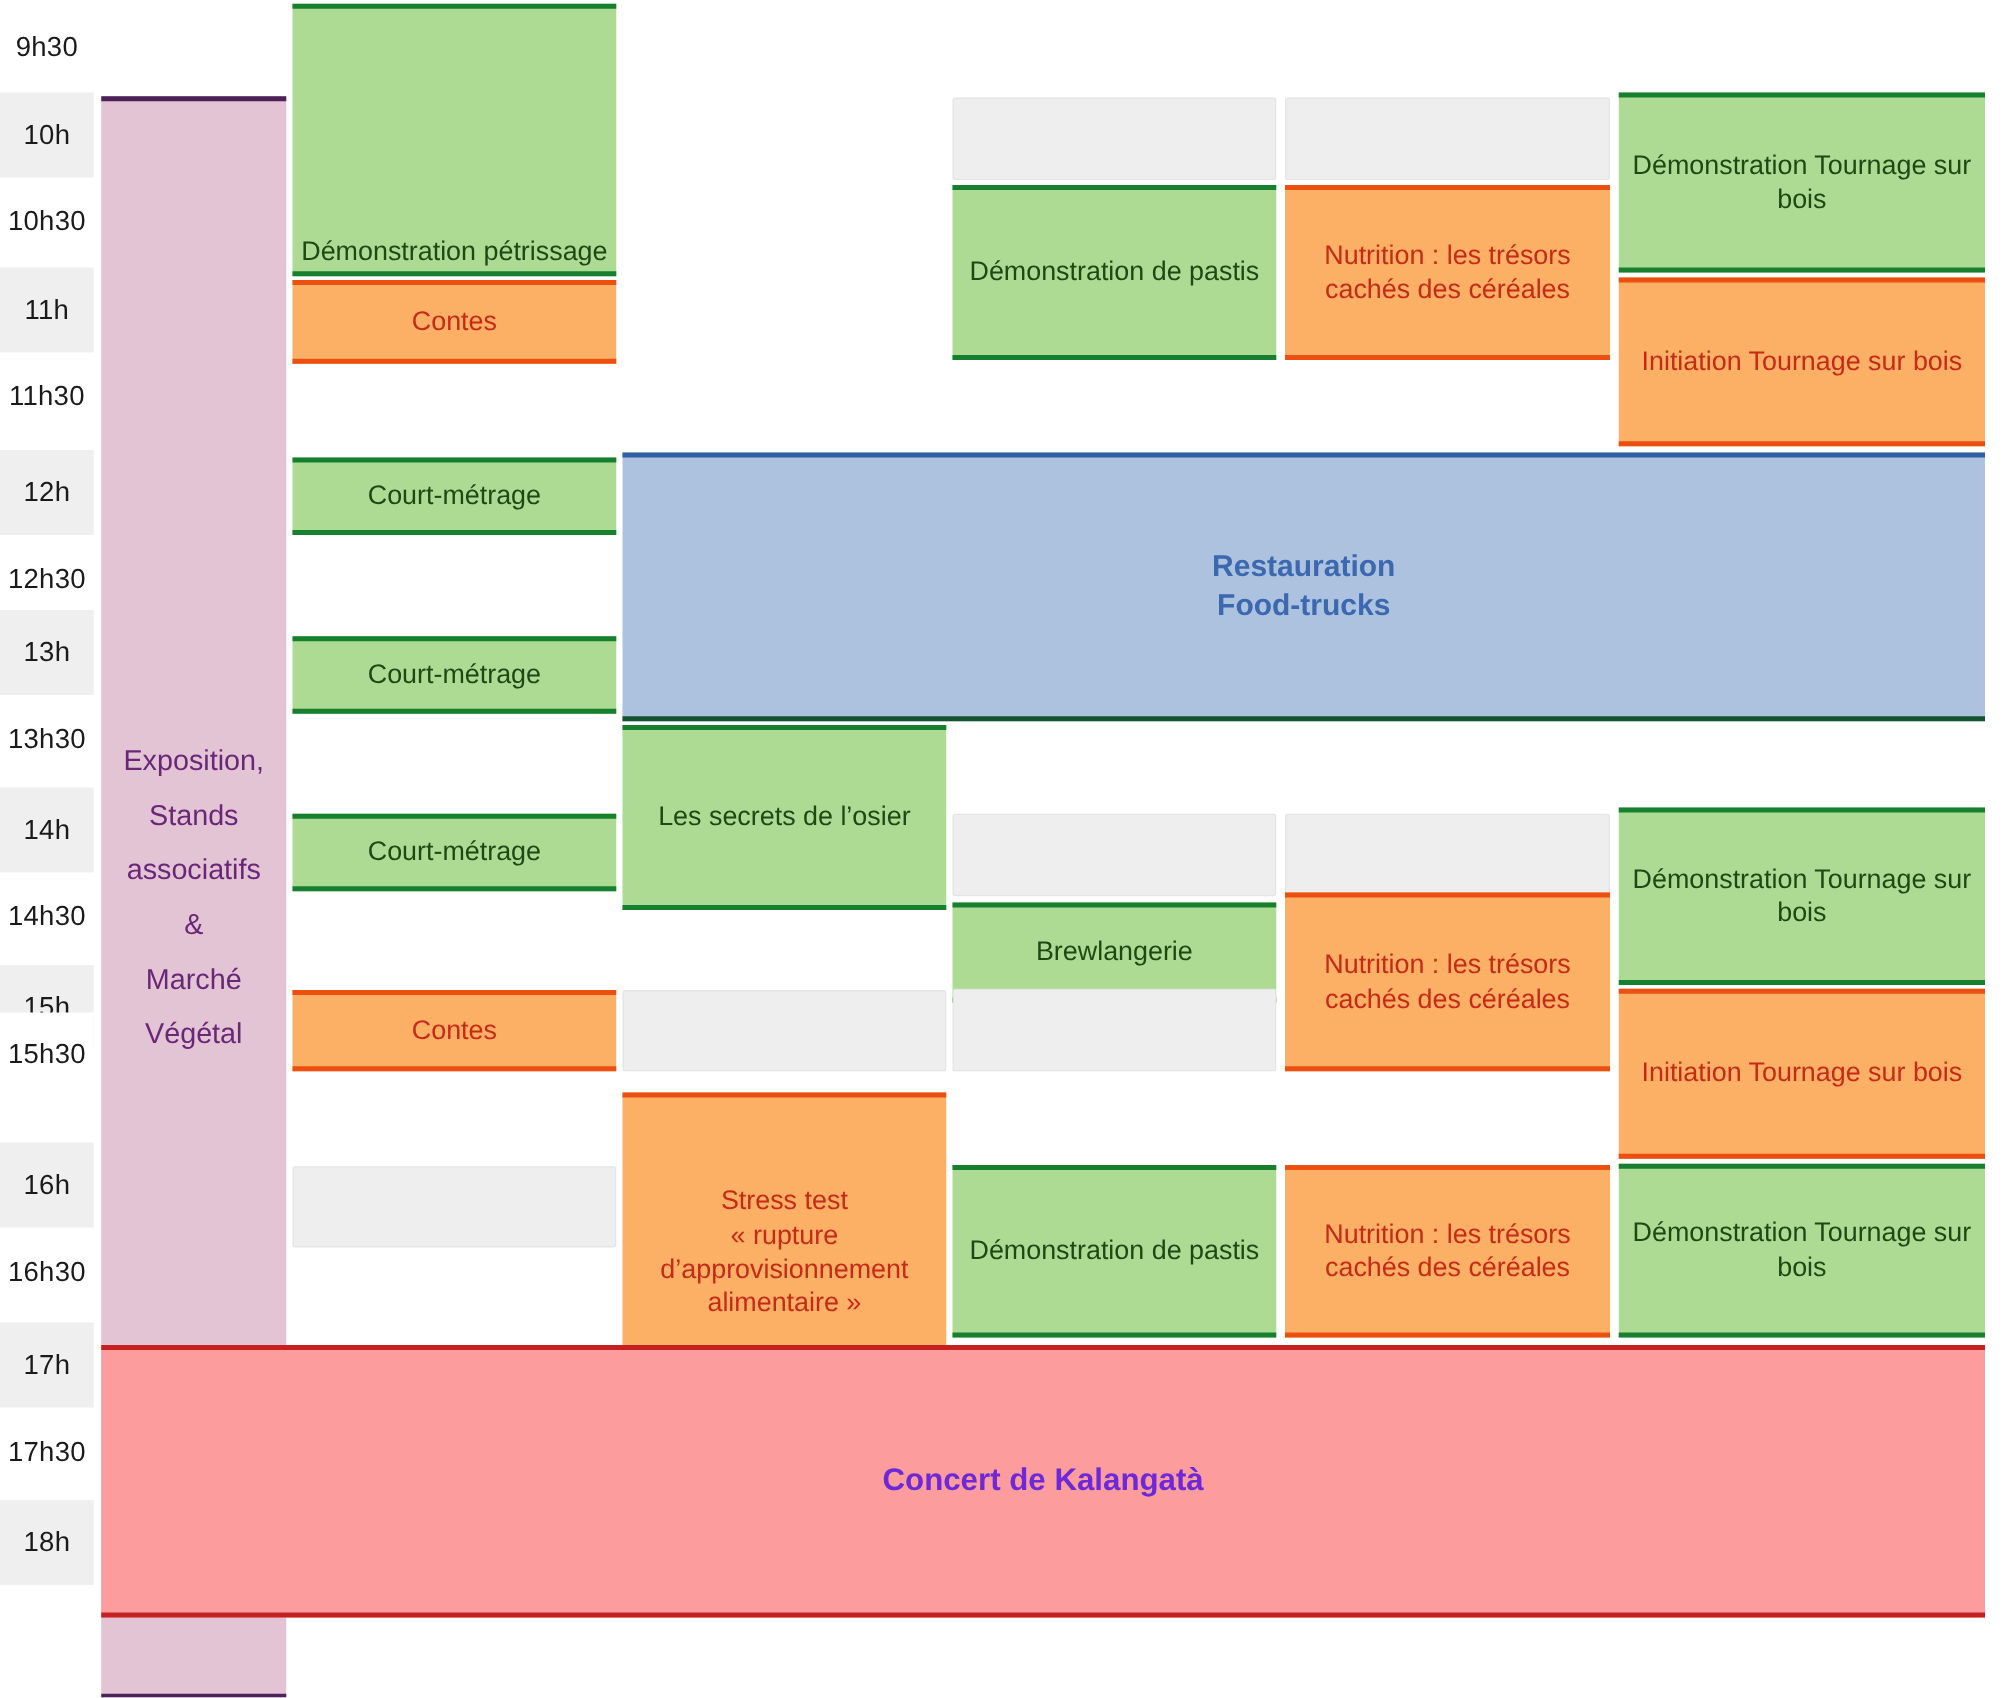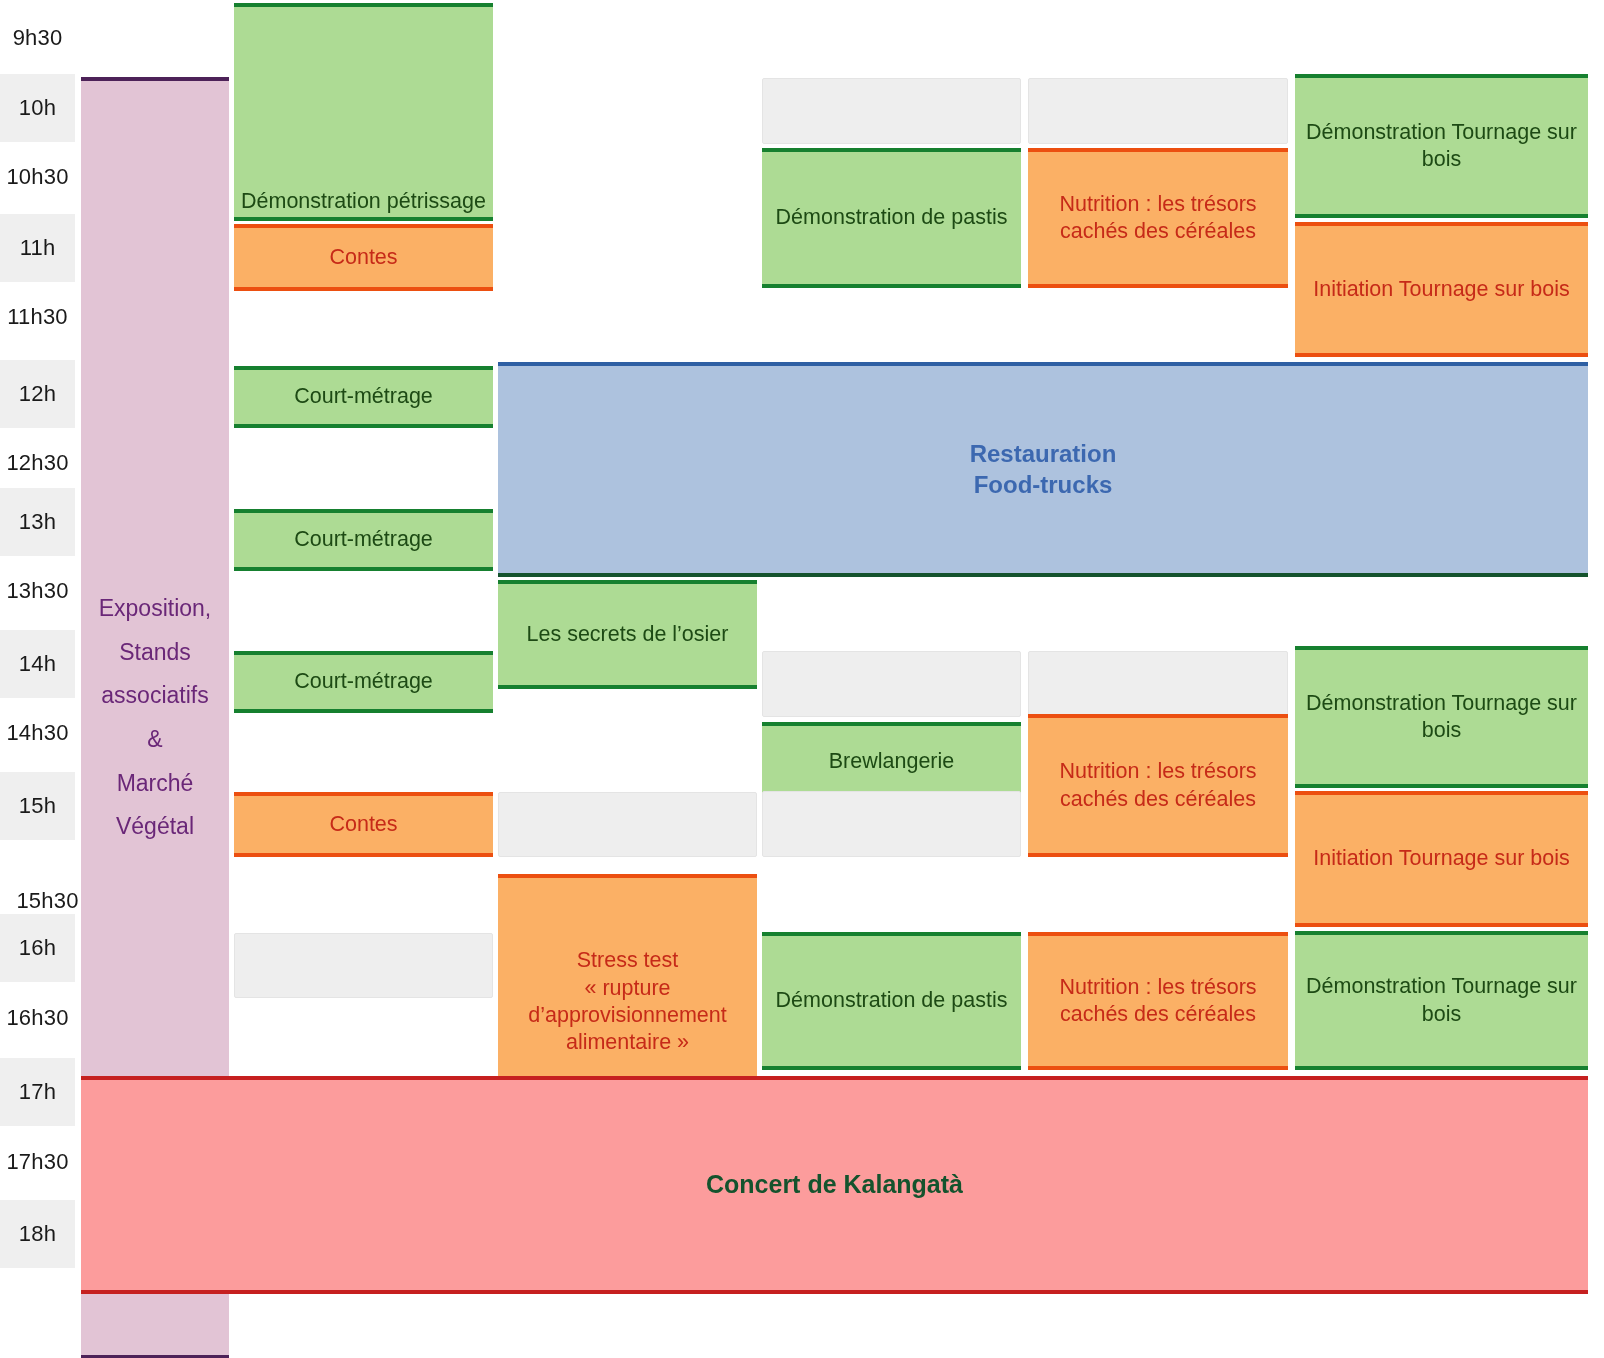--- a/index.html
+++ b/index.html
@@ -77,21 +77,21 @@
     color: #3c68b0;
     font-weight: bold;
     font-size: 24px;
     line-height: 1.27;
   }
   
   .b-red {
     background: #fc9c9c;
     border-top: 4px solid #c62020;
     border-bottom: 4px solid #c62020;
-    color: #14532d;
+    color: #6d28d9;
     font-weight: bold;
     font-size: 25px;
   }
   
   .b-grey {
     background: #eeeeee;
     border: 1px solid #e4e4e4;
     border-radius: 2px;
   }
 </style>
@@ -105,21 +105,21 @@
   <div class="time-cell plain" style="top:144px; height:66px;">10h30</div>
   <div class="time-cell shaded" style="top:214px; height:68px;">11h</div>
   <div class="time-cell plain" style="top:284px; height:66px;">11h30</div>
   <div class="time-cell shaded" style="top:360px; height:68px;">12h</div>
   <div class="time-cell plain" style="top:430px; height:66px;">12h30</div>
   <div class="time-cell shaded" style="top:488px; height:68px;">13h</div>
   <div class="time-cell plain" style="top:558px; height:66px;">13h30</div>
   <div class="time-cell shaded" style="top:630px; height:68px;">14h</div>
   <div class="time-cell plain" style="top:700px; height:66px;">14h30</div>
   <div class="time-cell shaded" style="top:772px; height:68px;">15h</div>
-  <div class="time-cell plain" style="top:868px; height:66px;margin-left:10px;">15h30</div>
+  <div class="time-cell plain" style="top:810px; height:66px;">15h30</div>
   <div class="time-cell shaded" style="top:914px; height:68px;">16h</div>
   <div class="time-cell plain" style="top:984px; height:68px;">16h30</div>
   <div class="time-cell shaded" style="top:1058px;height:68px;">17h</div>
   <div class="time-cell plain" style="top:1128px;height:68px;">17h30</div>
   <div class="time-cell shaded" style="top:1200px;height:68px;">18h</div>
 
   <div class="block b-mauve" style="left:81px; top:77px; width:148px; height:1282px;">
     <span class="lbl">
       <span>Exposition,</span><br>
       <span>Stands</span><br>
@@ -150,21 +150,21 @@
     <span class="lbl">Court-métrage</span>
   </div>
 
   <div class="block b-orange" style="left:234px; top:792px; width:259px; height:65px;">
     <span class="lbl">Contes</span>
   </div>
 
   <div class="block b-grey" style="left:234px; top:933px; width:259px; height:65px;"></div>
 
 
-  <div class="block b-green" style="left:498px; top:580px; width:259px; height:109px;align-items:center;">
+  <div class="block b-green" style="left:498px; top:580px; width:259px; height:148px;align-items:center;">
     <span class="lbl">Les secrets de l’osier</span>
   </div>
 
   <div class="block b-grey" style="left:498px; top:792px; width:259px; height:65px;"></div>
 
   <div class="block b-orange" style="left:498px; top:874px; width:259px; height:256px;">
     <span class="lbl">
       <span>Stress test</span><br>
       <span>« rupture</span><br>
       <span>d’approvisionnement</span><br>

